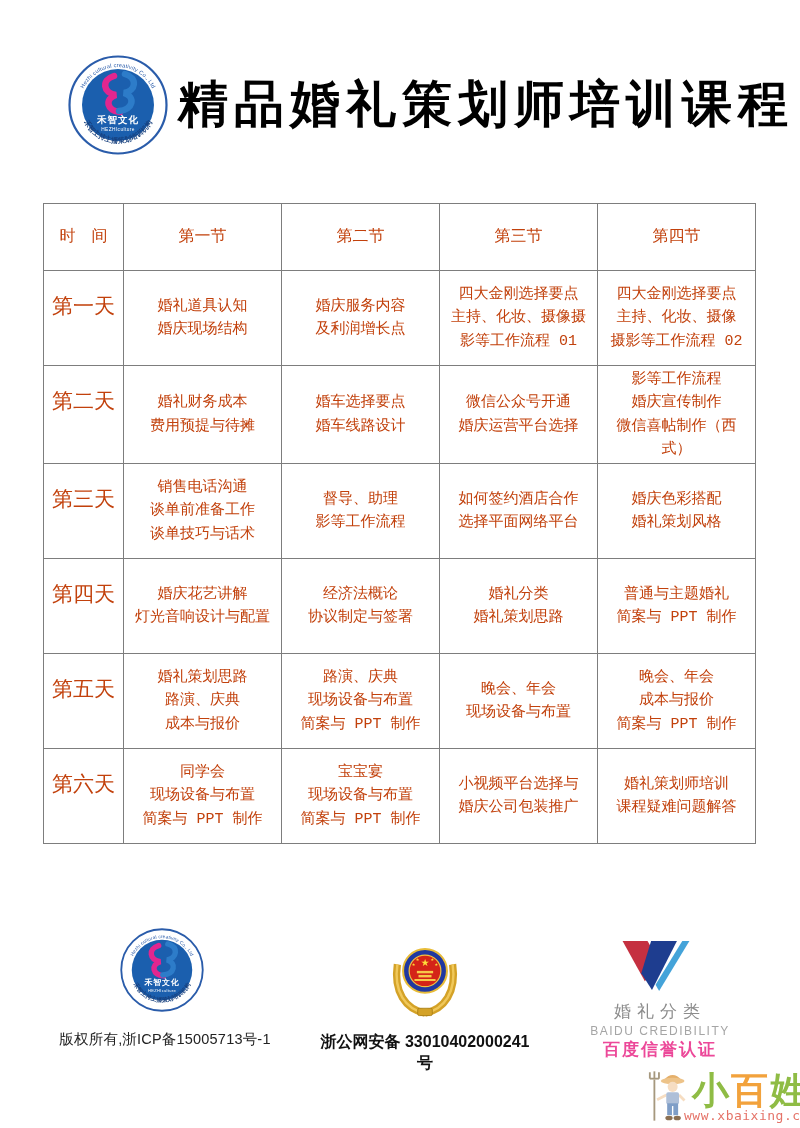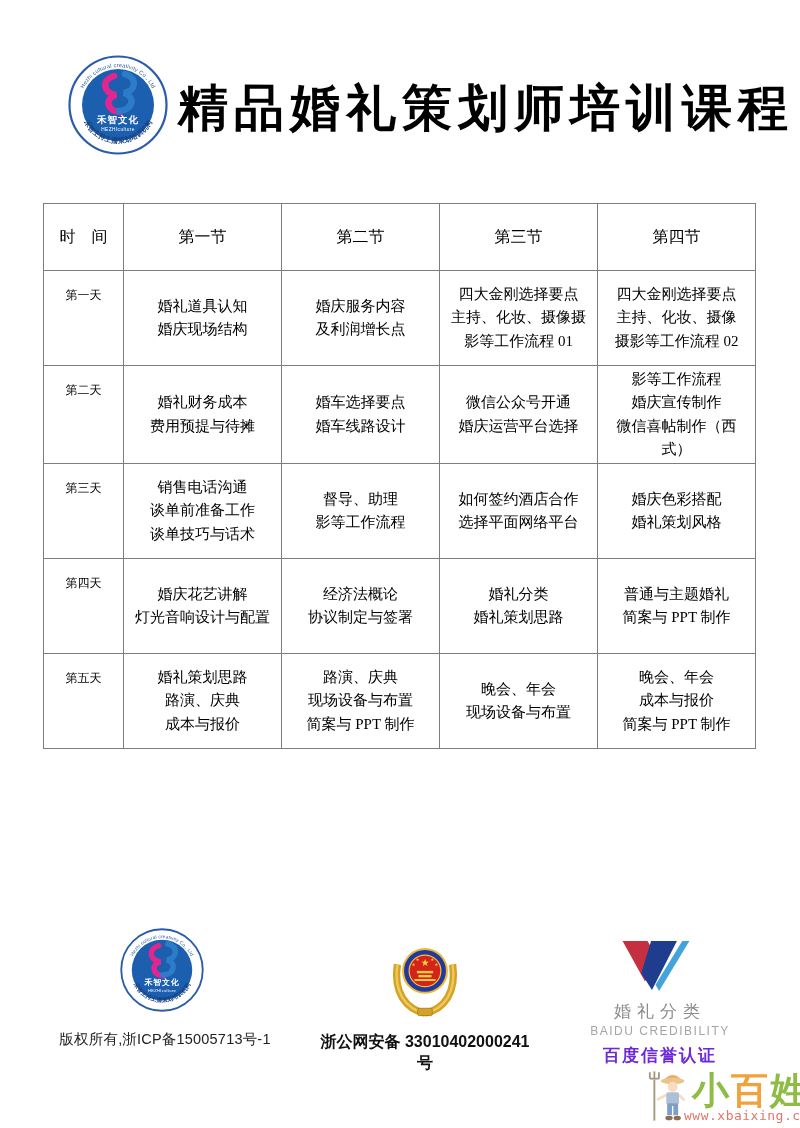--- a/index.html
+++ b/index.html
@@ -9,56 +9,56 @@
     background:#ffffff; overflow:hidden;
     font-family:"Liberation Sans","DejaVu Sans",sans-serif; color:#1c1c1c;
   }
 
   
   .brand-logo { position:absolute; }
   .brand-logo.header-pos { left:68px; top:55px; width:100px; height:100px; }
   .brand-logo.footer-pos { left:120px; top:928px; width:84px; height:84px; }
   .page-title {
     position:absolute; left:178px; top:78px; width:584px; height:60px;
-    font-family:Liberation Serif, serif;
+    font-family:Liberation Mono, monospace;
     font-size:50px; font-weight:bold; letter-spacing:6px; line-height:60px;
     text-align:left; color:#000; white-space:nowrap;
   }
 
   
   table.schedule {
     position:absolute; left:43px; top:203px; width:712px;
     border-collapse:collapse; table-layout:fixed;
-    font-family:Liberation Serif, serif;
-    font-size:15px; color:#000000;
+    font-family:Liberation Mono, monospace;
+    font-size:15px; color:#c2410c;
   }
   table.schedule th, table.schedule td {
     border:1px solid #7d7d7d; text-align:center;
     white-space:pre-line; line-height:1.55; padding:2px 4px;
   }
   table.schedule thead tr { height:67px; }
   table.schedule tbody tr { height:95px; }
   table.schedule th { font-weight:normal; font-size:16px; }
-  table.schedule td.day { vertical-align:top; padding-top:15px; font-size:12px; }
+  table.schedule td.day { vertical-align:top; padding-top:21px; font-size:21px; }
   table.schedule td.session { vertical-align:middle; }
 
   
   .footer-group { position:absolute; text-align:center; }
   .fg-left  { left:45px;  top:928px; width:240px; }
   .fg-mid   { left:320px; top:938px; width:210px; }
   .fg-right { left:575px; top:938px; width:170px; }
   .copyright-text {
     margin-top:102px; font-size:14.5px; color:#222; letter-spacing:0.2px;
   }
   .police-badge { width:78px; height:82px; display:inline-block; }
   .police-text { margin-top:8px; font-size:16px; font-weight:bold; color:#111; }
   .baidu-v { width:82px; height:56px; display:inline-block; }
   .baidu-name { font-size:17px; color:#8c8c8c; letter-spacing:6px; margin-top:2px; }
   .baidu-en { font-size:12px; color:#a5a5a5; letter-spacing:1.5px; margin-top:1px; }
-  .baidu-cert { font-size:17px; font-weight:bold; color:#6d28d9; margin-top:6px; letter-spacing:2px; }
+  .baidu-cert { font-size:17px; font-weight:bold; color:#ec4899; letter-spacing:2px; }
 
   
   .watermark { position:absolute; left:648px; top:1066px; width:152px; height:60px; }
   .wm-farmer { position:absolute; left:0; top:2px; width:42px; height:56px; }
   .wm-name { position:absolute; left:44px; top:0; width:108px; font-size:37px; font-weight:bold;
              font-family:"Liberation Sans",sans-serif; letter-spacing:2px; white-space:nowrap; }
   .wm-c1,.wm-c3 { color:#8fbc45; }
   .wm-c2 { color:#f2a23c; }
   .wm-url { position:absolute; left:36px; top:42px; width:116px; text-align:right;
             font-family:"DejaVu Sans Mono","Liberation Mono",monospace;
@@ -168,20 +168,33 @@
 路演、庆典
 成本与报价</td>
         <td class="session">路演、庆典
 现场设备与布置
 简案与 PPT 制作</td>
         <td class="session">晚会、年会
 现场设备与布置</td>
         <td class="session">晚会、年会
 成本与报价
 简案与 PPT 制作</td>
+      </tr>
+      <tr>
+        <td class="day">第六天</td>
+        <td class="session">同学会
+现场设备与布置
+简案与 PPT 制作</td>
+        <td class="session">宝宝宴
+现场设备与布置
+简案与 PPT 制作</td>
+        <td class="session">小视频平台选择与
+婚庆公司包装推广</td>
+        <td class="session">婚礼策划师培训
+课程疑难问题解答</td>
       </tr>
     </tbody>
   </table>
 
   <div class="brand-logo footer-pos">
     <svg viewBox="0 0 100 100" width="84" height="84">
       <circle cx="50" cy="50" r="48.5" fill="#ffffff" stroke="#2a5caa" stroke-width="2.2"></circle>
       <circle cx="50" cy="50" r="36" fill="#1b5fae"></circle>
       <defs>
         <path id="hz2-top" d="M 12,50 A 38,38 0 1 1 88,50"></path>

